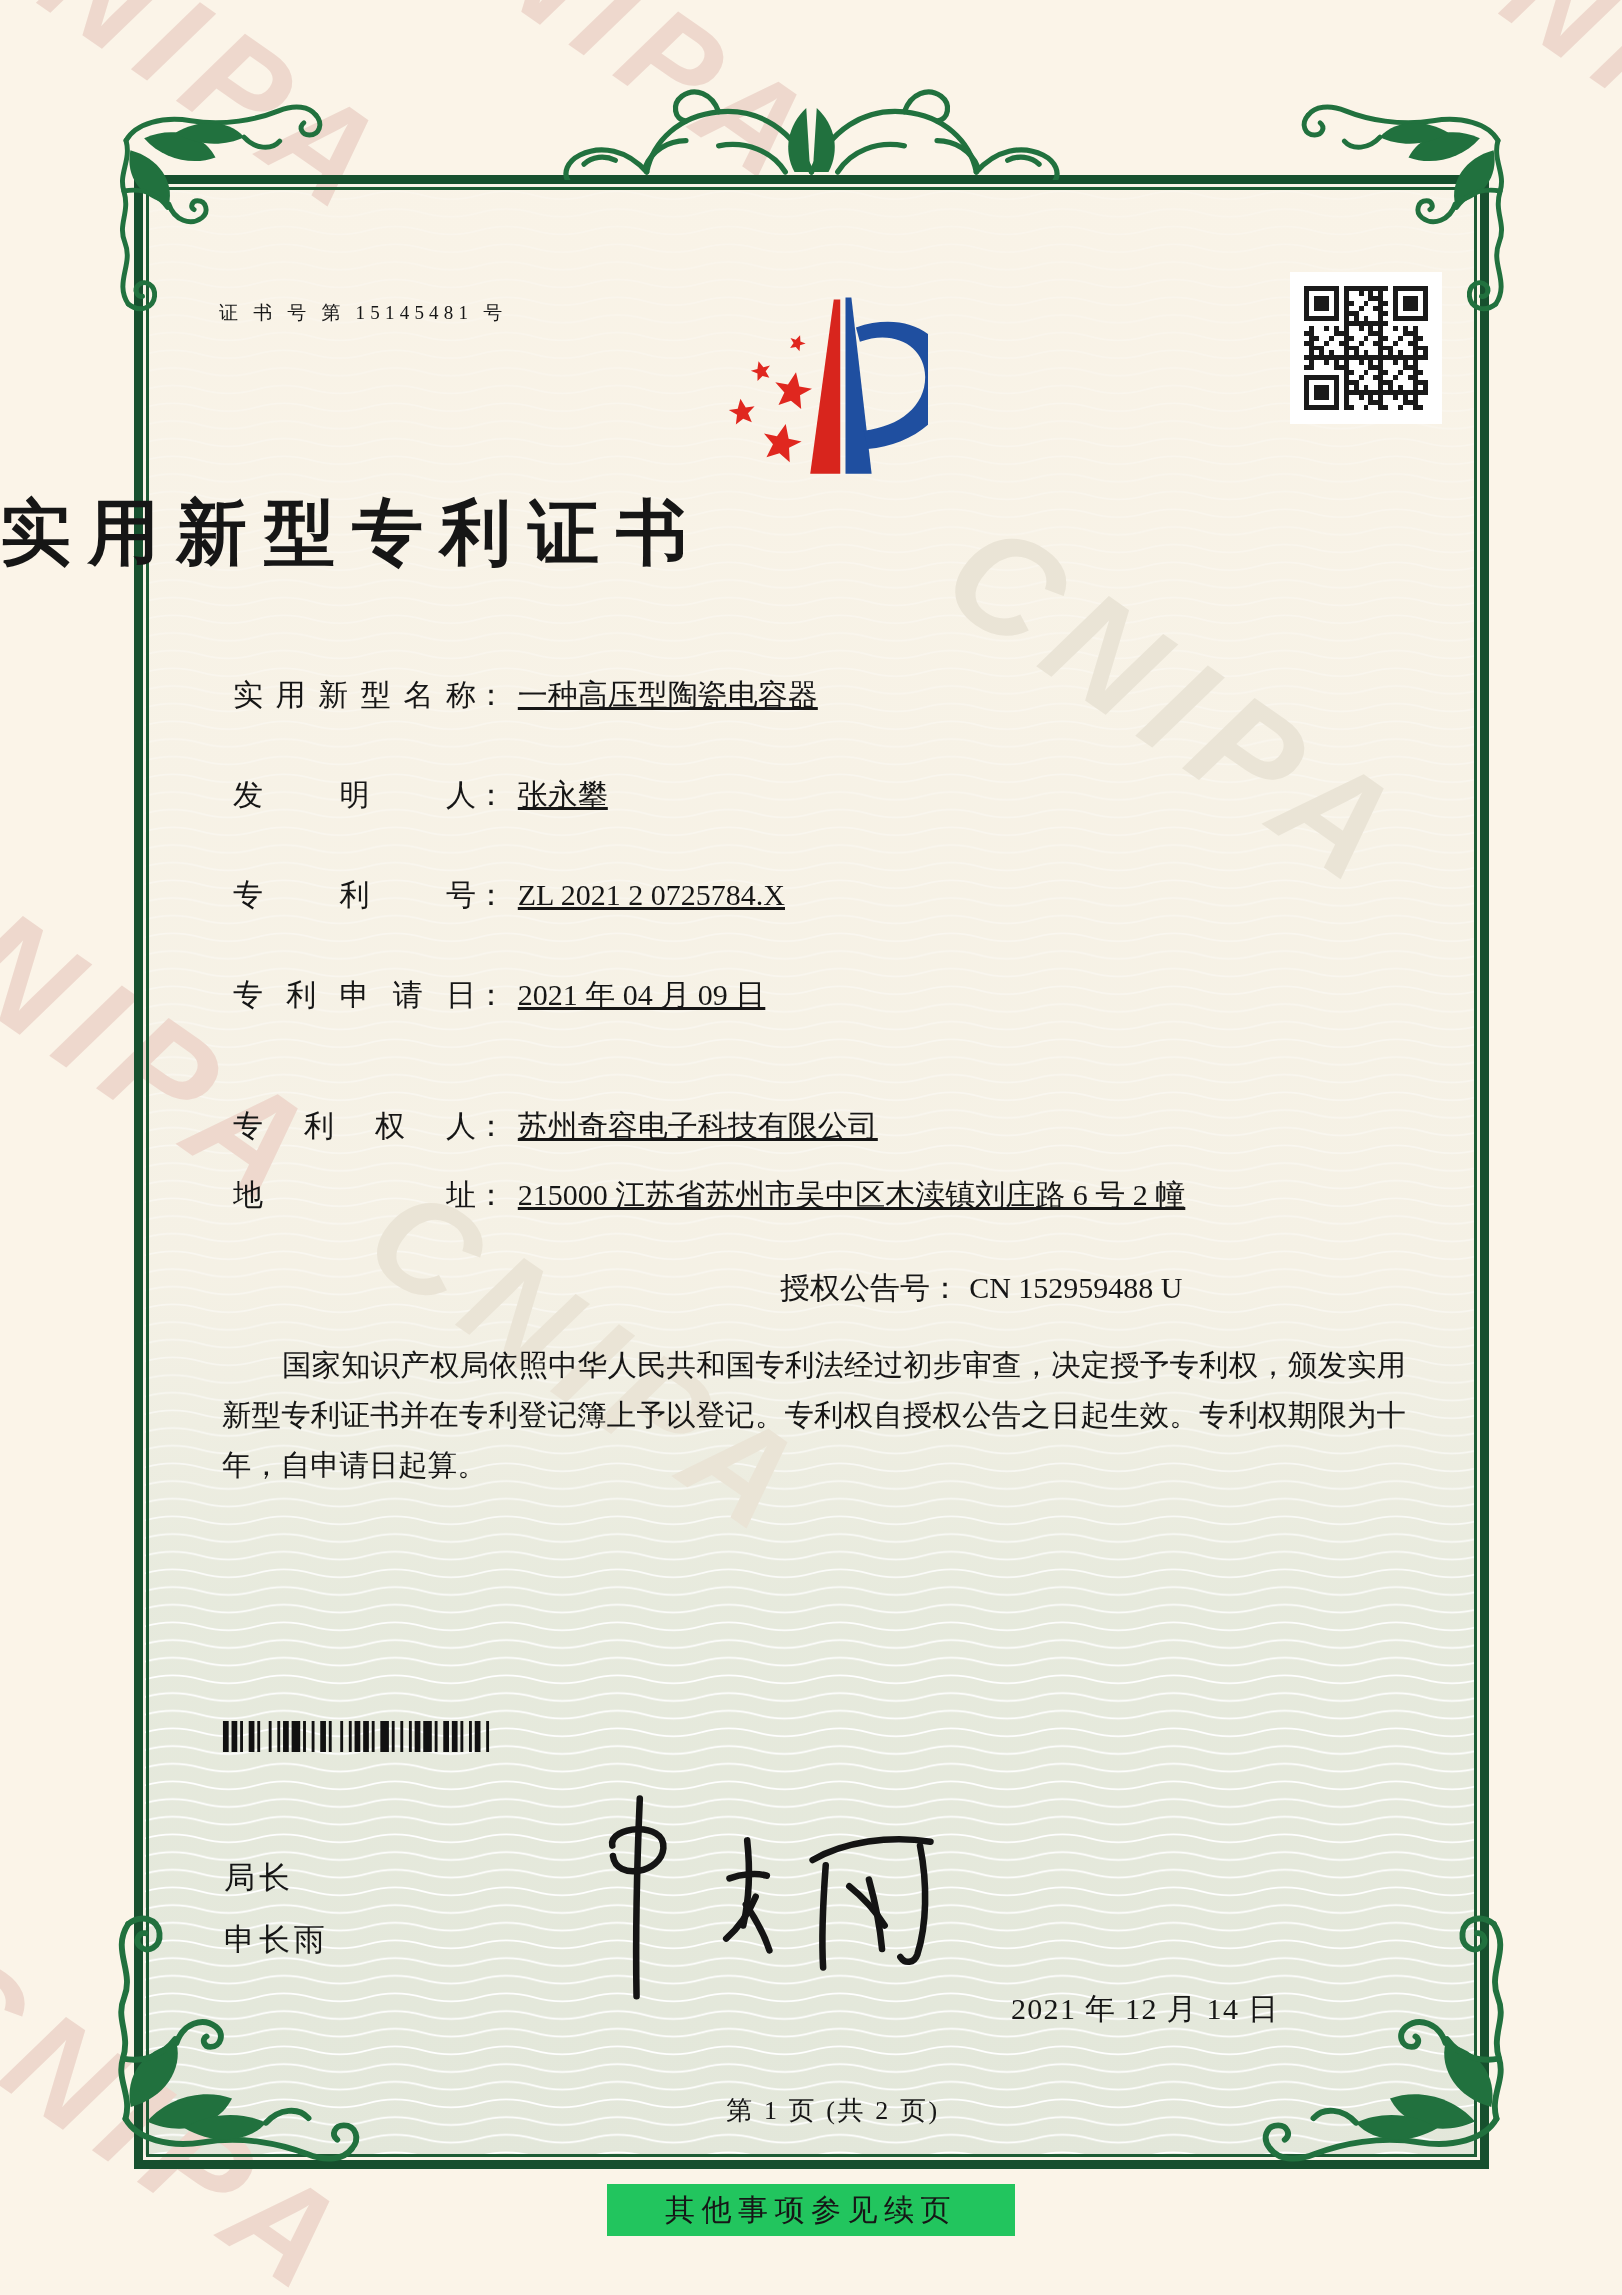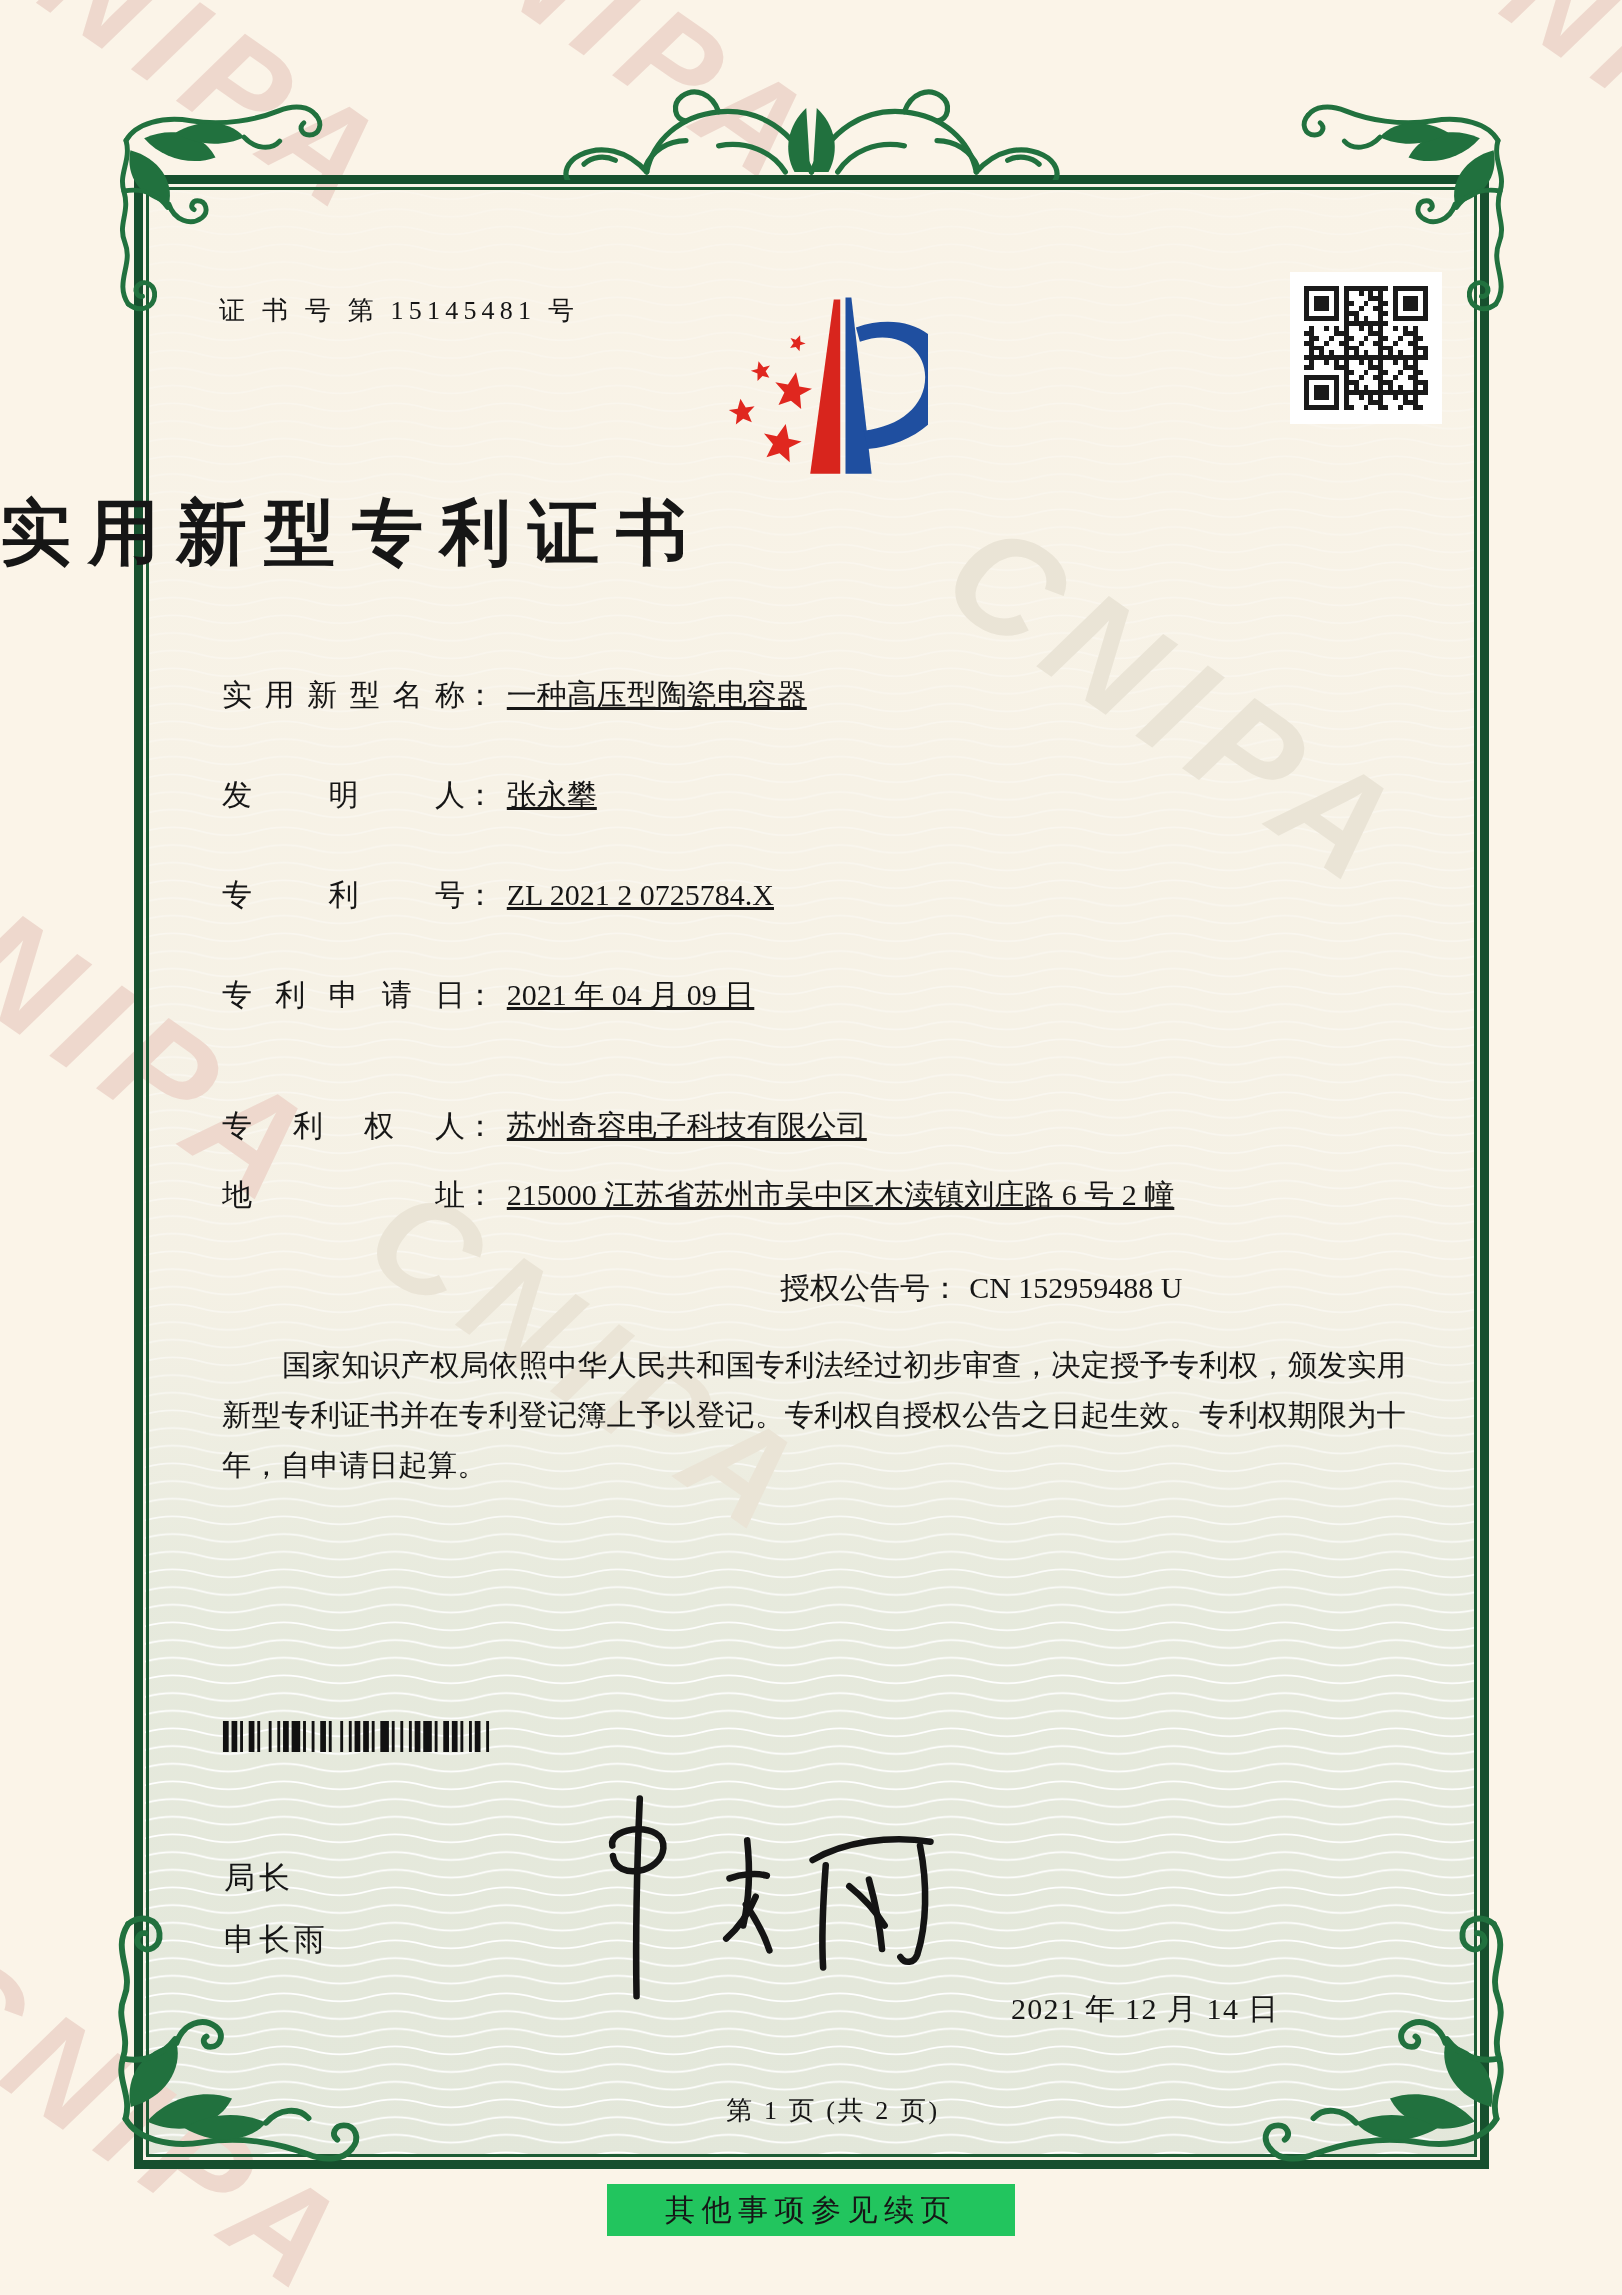--- a/index.html
+++ b/index.html
@@ -24,24 +24,24 @@
     border:9.2px solid #17502e;box-sizing:border-box;z-index:2;
   }
   .frame-inner{
     position:absolute;left:2.6px;top:2.6px;right:2.6px;bottom:2.6px;
     border:3.3px solid #1d5c35;box-sizing:border-box;
   }
   .waves{position:absolute;left:145px;top:186px;z-index:0;}
   .orn{position:absolute;z-index:3;pointer-events:none;}
   .content{position:absolute;z-index:6;}
   
-  .certno{left:219px;top:293px;font-size:26px;letter-spacing:5.2px;}
+  .certno{left:219px;top:300px;font-size:19px;letter-spacing:5.2px;}
   .title{left:0;top:486px;width:1623px;text-align:left;font-size:71px;font-weight:700;letter-spacing:17px;}
   .frow{left:222px;width:1184px;height:46px;font-size:30px;white-space:nowrap;}
-  .f-label{display:inline-block;width:243px;text-align:justify;text-align-last:justify;vertical-align:bottom;}
+  .f-label{display:inline-block;width:243px;text-align:justify;text-align-last:justify;vertical-align:bottom;margin-left:11px;}
   .f-colon{display:inline-block;}
   .f-value{display:inline-block;margin-left:11.8px;text-decoration:underline;}
   .grantrow .pair{position:absolute;top:0;white-space:nowrap;font-size:30px;}
   .paras{left:222px;top:1340px;width:1184px;font-size:29.4px;line-height:50px;text-align:justify;}
   .paras p{margin:0;text-indent:60px;}
   .officer{left:224px;font-size:31px;letter-spacing:3.9px;}
   .issuedate{left:1011px;top:1989px;font-size:30px;letter-spacing:1.3px;}
   .pageinfo{left:0;top:2093px;width:1622px;text-align:center;font-size:26px;letter-spacing:2.6px;padding-left:22px;}
   .contbox{
     left:607px;top:2184px;width:408px;height:52px;background:#22c55e;

